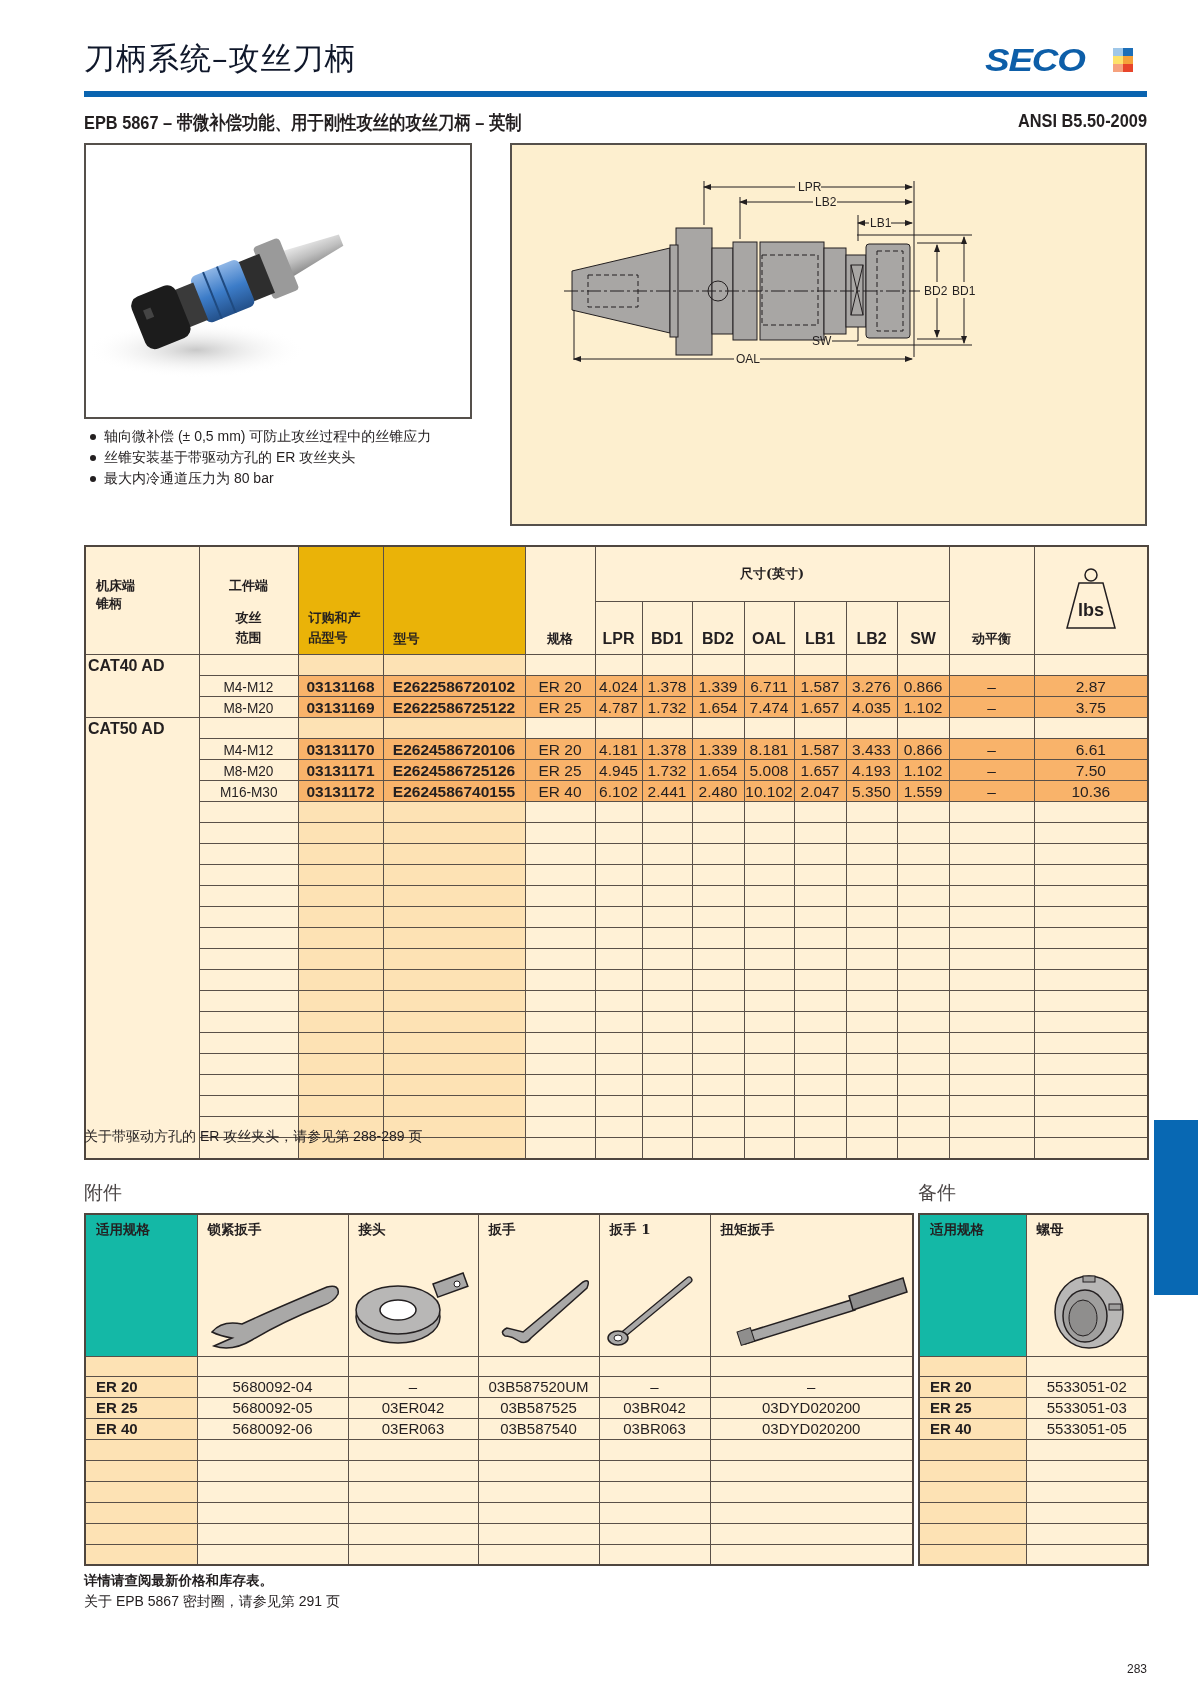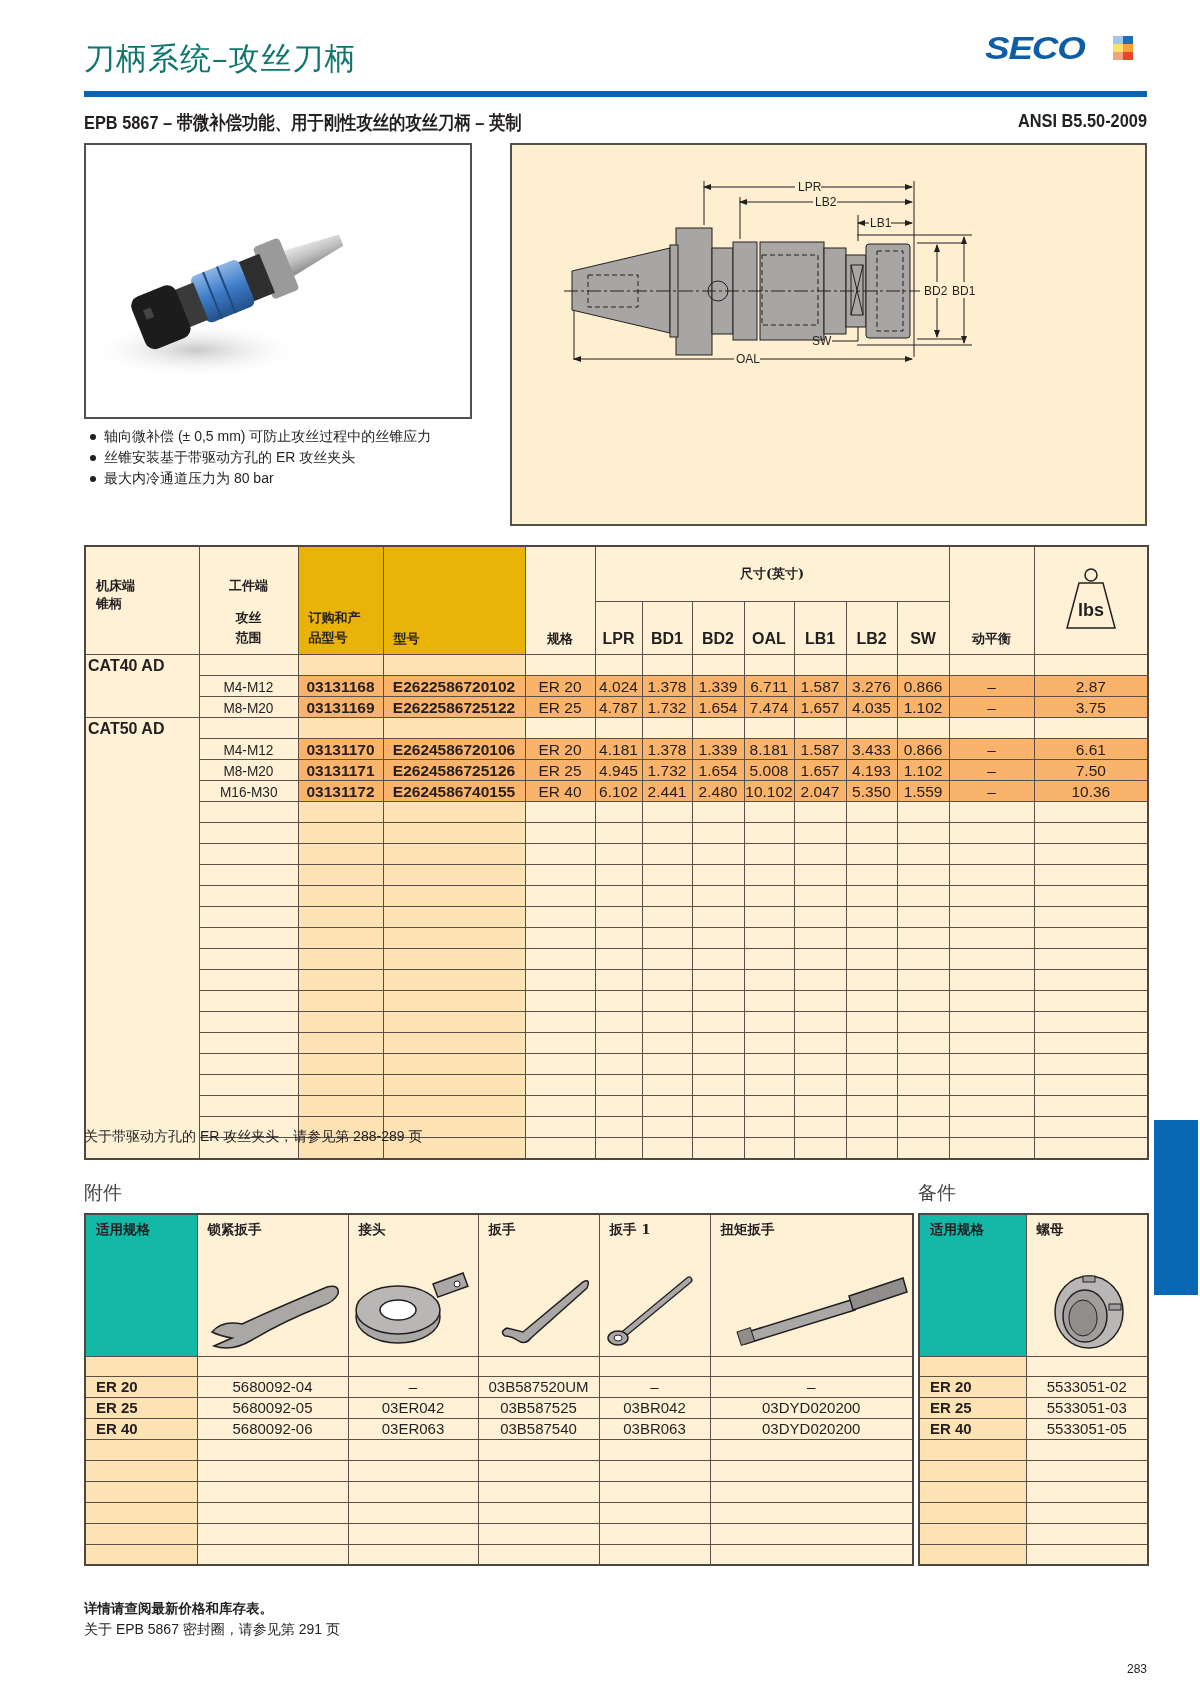--- a/index.html
+++ b/index.html
@@ -1,21 +1,21 @@
 <!DOCTYPE html>
 <html><head>
 <meta charset="utf-8">
 <style>
   * { box-sizing: border-box; margin: 0; padding: 0; }
   html, body { width: 1200px; height: 1696px; background: #ffffff; }
   body { position: relative; font-family: "Liberation Sans", "DejaVu Sans", sans-serif; color: #231f20; overflow: hidden; }
   .abs { position: absolute; }
 
-  .page-title { left: 84px; top: 38px; font-family: "DejaVu Serif", serif; font-size: 31px; font-weight: 400; color: #0f766e; letter-spacing: 1px; }
-  .logo { left: 985px; top: 30px; width: 160px; height: 36px; }
+  .page-title { left: 84px; top: 38px; font-family: "DejaVu Serif", serif; font-size: 31px; font-weight: 400; color: #0f172a; letter-spacing: 1px; }
+  .logo { left: 985px; top: 42px; width: 160px; height: 36px; }
   .logo-text { position: absolute; left: 0; top: 0; font-family: "Liberation Sans", sans-serif; font-weight: 900; font-size: 32px; font-style: italic; color: #0d5ea8; letter-spacing: -1px; transform: scaleX(1.15); transform-origin: left; }
   .logo-squares { position: absolute; left: 128px; top: 6px; width: 20px; height: 24px; display: grid; grid-template-columns: 10px 10px; grid-template-rows: 8px 8px 8px; }
   .title-rule { left: 84px; top: 91px; width: 1063px; height: 6px; background: #0a64b0; }
   .subtitle { left: 84px; top: 110px; font-size: 19px; font-weight: 700; transform: scaleX(0.86); transform-origin: left; white-space: nowrap; }
   .standard { right: 53px; top: 110px; font-size: 19px; font-weight: 700; transform: scaleX(0.86); transform-origin: right; white-space: nowrap; }
 
   .photo-box { left: 84px; top: 143px; width: 388px; height: 276px; border: 2px solid #55504b; background: #fff; overflow: hidden; }
   .bullets { left: 88px; top: 426px; font-size: 14px; line-height: 21px; }
   .bullets li { list-style: none; padding-left: 16px; position: relative; white-space: nowrap; }
   .bullets li::before { content: ""; position: absolute; left: 2px; top: 8px; width: 6px; height: 6px; border-radius: 50%; background: #231f20; }
@@ -43,21 +43,21 @@
   .acc-table { position: absolute; left: 84px; top: 1213px; width: 828px; border: 2px solid #4f463f; }
   .spare-table { position: absolute; left: 918px; top: 1213px; width: 229px; border: 2px solid #4f463f; }
   .acc-table th, .spare-table th { height: 142px; background: #fff1d6; font-family: "DejaVu Serif", serif; font-size: 13.5px; font-weight: 700; text-align: left; vertical-align: top; padding: 6px 0 0 10px; position: relative; }
   .acc-table th.first, .spare-table th.first { background: #14b8a6; }
   .acc-table td, .spare-table td { height: 21px; background: #fff1d6; font-size: 15px; text-align: center; line-height: 19px; }
   .acc-table td.first, .spare-table td.first { background: #fde2b4; font-weight: 700; text-align: left; padding-left: 10px; }
   .acc-table tr.sep td, .spare-table tr.sep td { height: 20px; }
   .tool-img { position: absolute; left: 4px; bottom: 4px; }
 
   .footer-note { left: 84px; top: 1570px; font-size: 14px; line-height: 21px; }
-  .footer-note .bold { font-family: "DejaVu Serif", serif; font-weight: 700; font-size: 13.5px; margin-top: 28px; }
+  .footer-note .bold { font-family: "DejaVu Serif", serif; font-weight: 700; font-size: 13.5px; }
   .side-tab { left: 1154px; top: 1120px; width: 44px; height: 175px; background: #0868b3; }
   .page-num { right: 53px; top: 1662px; font-size: 12px; }
 </style>
 </head>
 <body>
 
 <div class="abs page-title">刀柄系统–攻丝刀柄</div>
 <div class="abs logo">
   <span class="logo-text">SECO</span>
   <div class="logo-squares">

